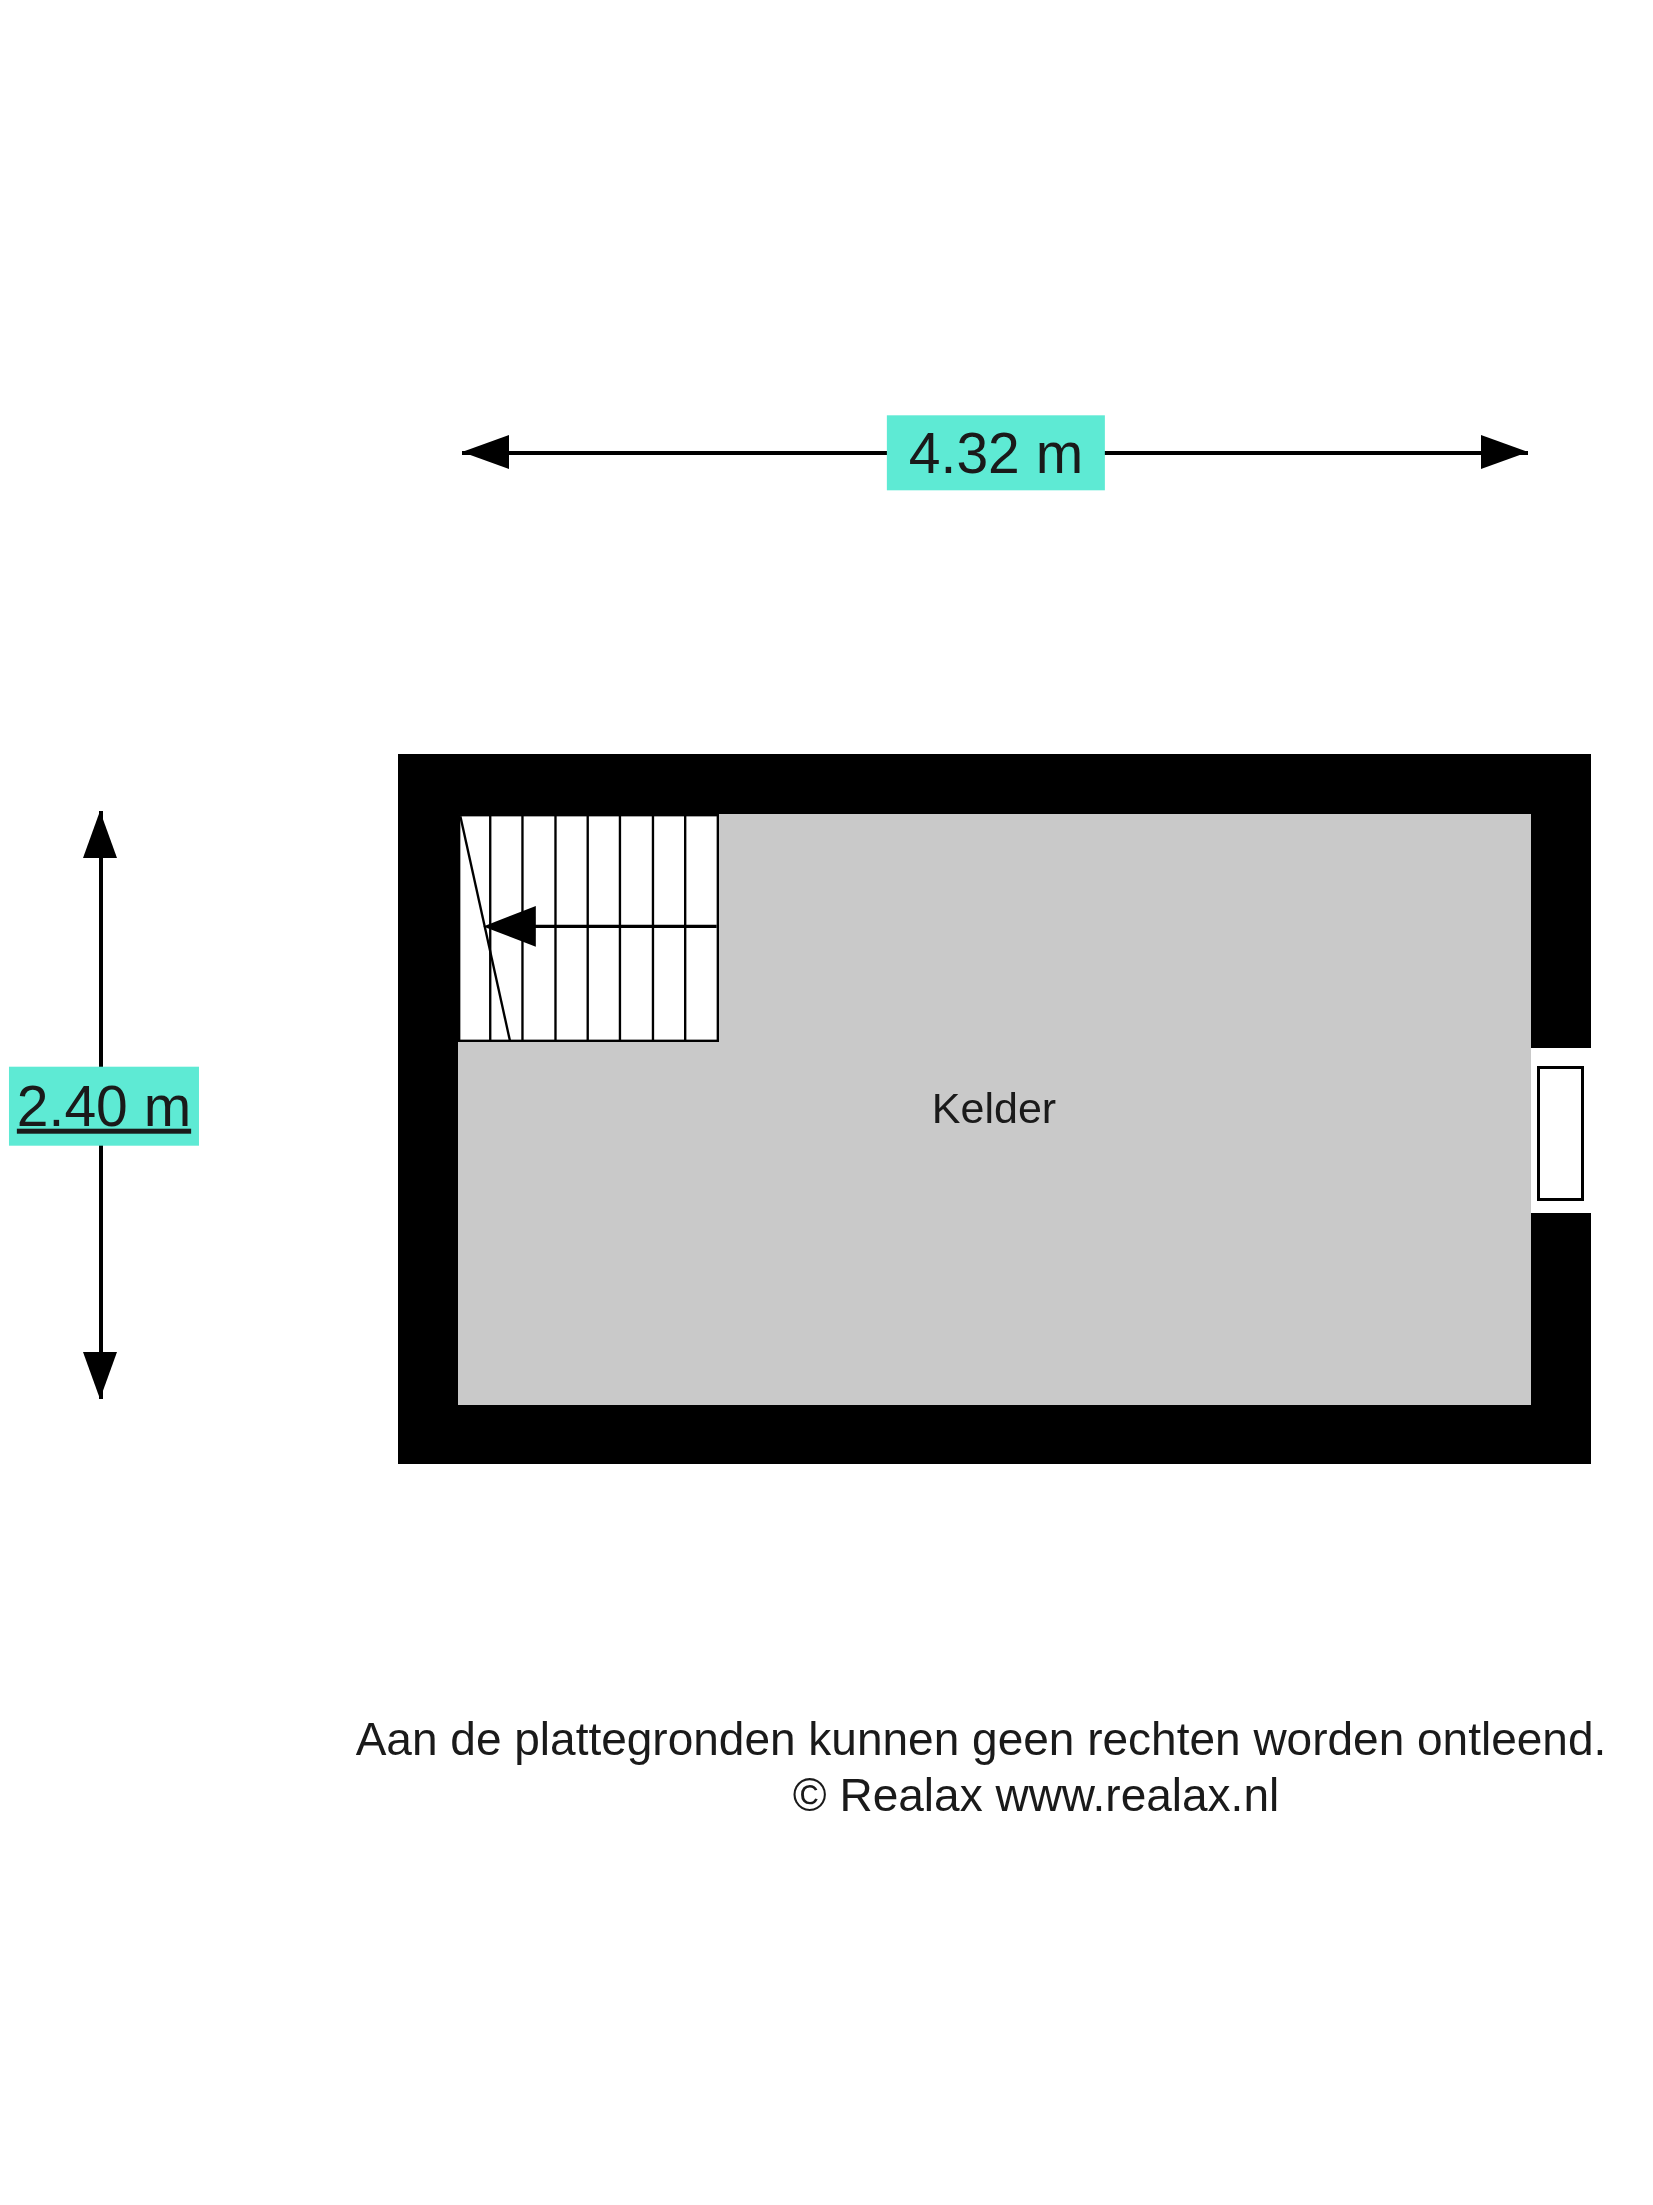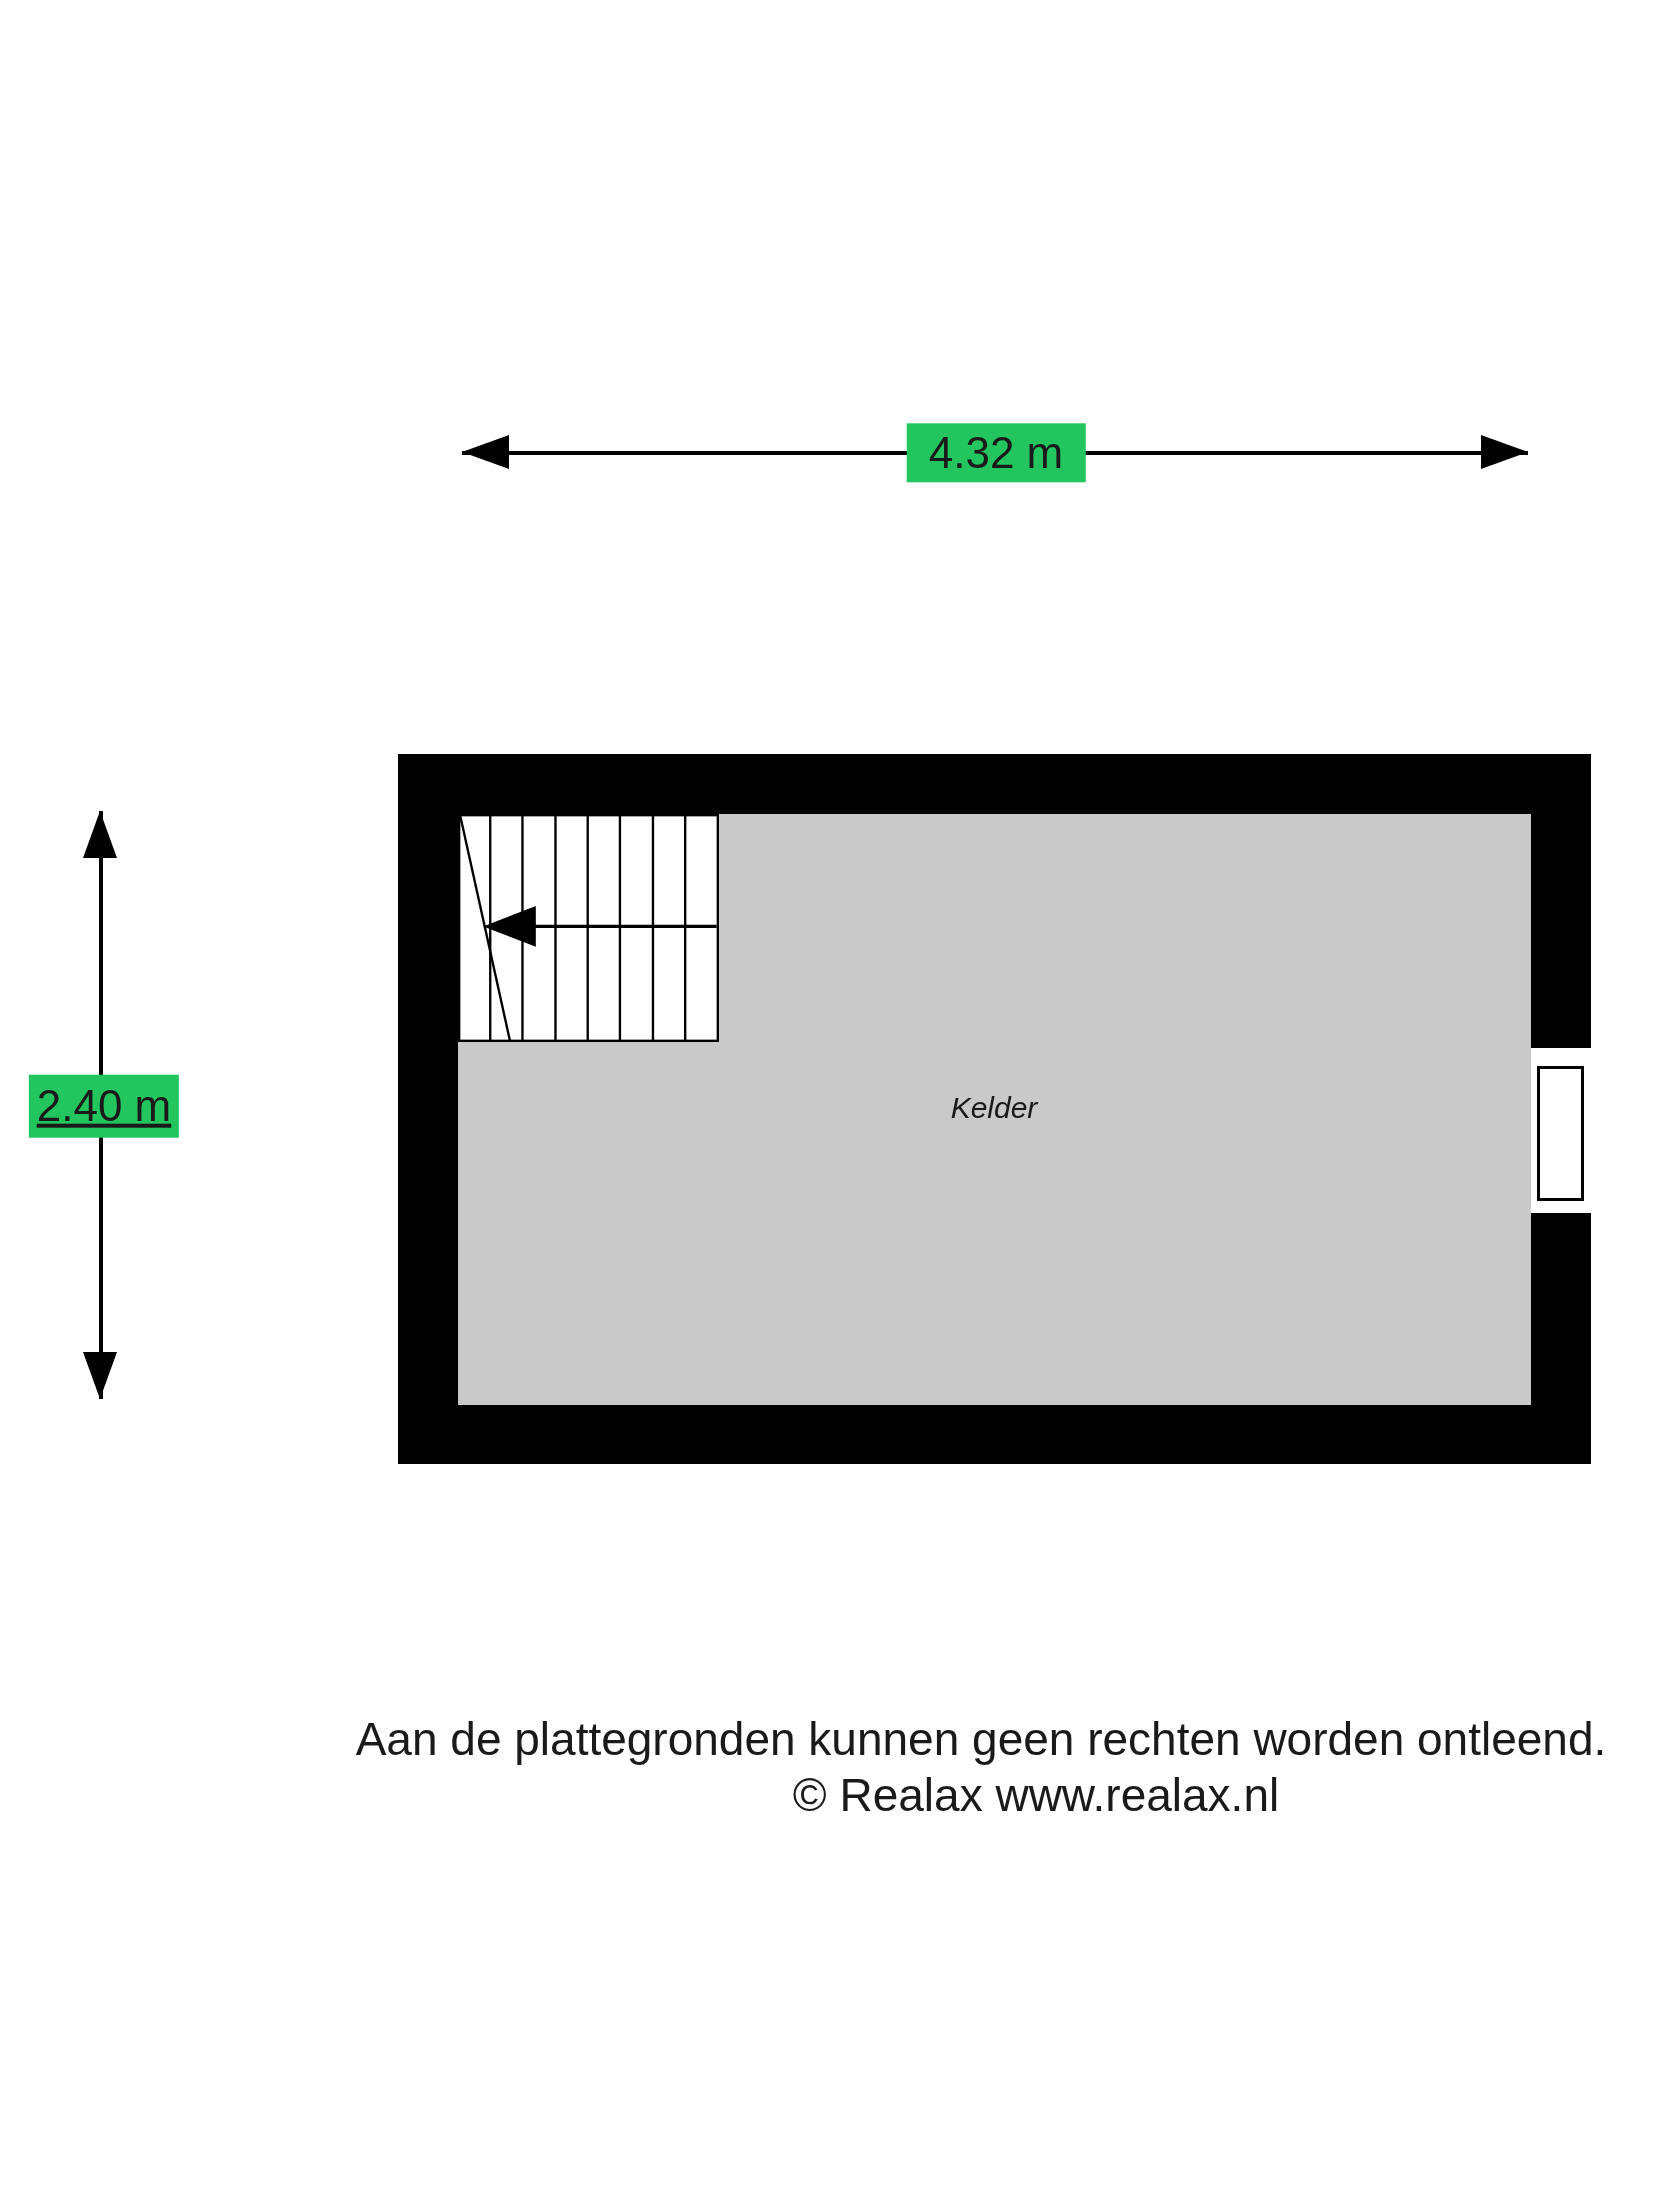--- a/index.html
+++ b/index.html
@@ -21,23 +21,23 @@
   
   .dim-line-h{background:var(--line);height:3.9px;}
   .dim-line-v{background:var(--line);width:3.9px;}
   .tri{width:0;height:0;}
   .tri-left{border-top:17.3px solid transparent;border-bottom:17.3px solid transparent;border-right:47px solid var(--line);}
   .tri-right{border-top:17.3px solid transparent;border-bottom:17.3px solid transparent;border-left:47px solid var(--line);}
   .tri-up{border-left:17.3px solid transparent;border-right:17.3px solid transparent;border-bottom:47px solid var(--line);}
   .tri-down{border-left:17.3px solid transparent;border-right:17.3px solid transparent;border-top:47px solid var(--line);}
   .dim-label{
     transform:translate(-50%,-50%);
-    background:#22c55e;
+    background:#5eead4;
     padding:4.7px 22px;
-    font-size:44px;
+    font-size:57px;
     color:var(--text);
     white-space:nowrap;
   }
 
   
   .outer-wall{
     left:398px;top:754px;width:1193px;height:710px;
     background:var(--wall);
   }
   .room-floor{
@@ -50,24 +50,23 @@
     background:#ffffff;
   }
   .window-frame{
     left:1537px;top:1066px;width:47px;height:135px;
     background:#ffffff;
     border:3.9px solid var(--line);
     box-sizing:border-box;
   }
   .room-label{
     transform:translate(-50%,-50%);
-    font-size:30px;
+    font-size:43px;
     color:var(--text);
     white-space:nowrap;
-    font-style:italic;
   }
 
   
   .footer-line{
     transform:translate(-50%,-50%);
     font-size:46px;
     color:var(--text);
     white-space:nowrap;
   }
 </style>

